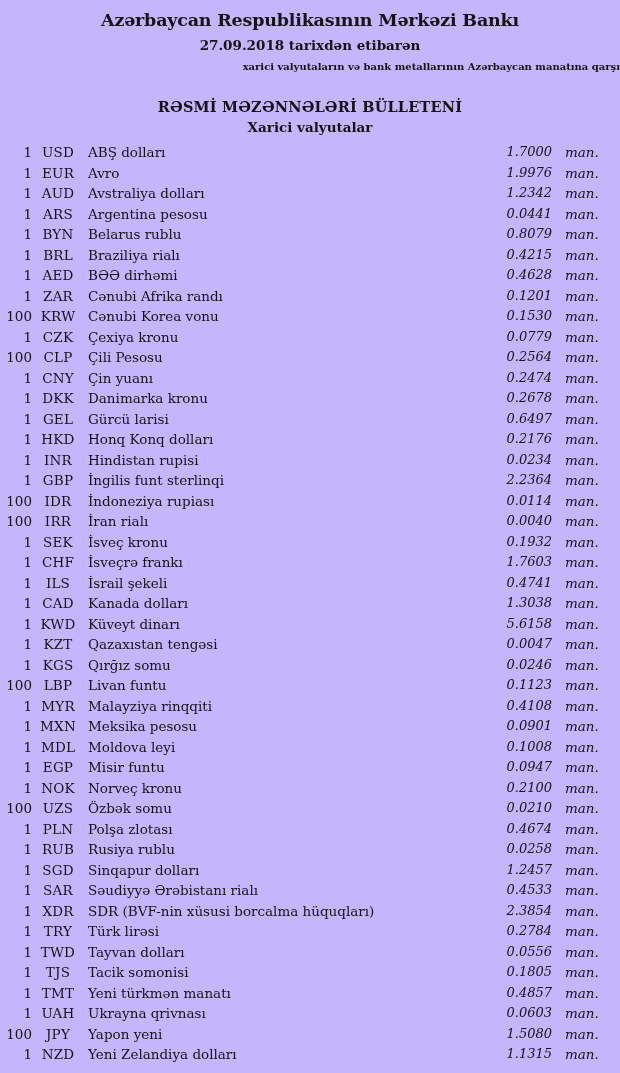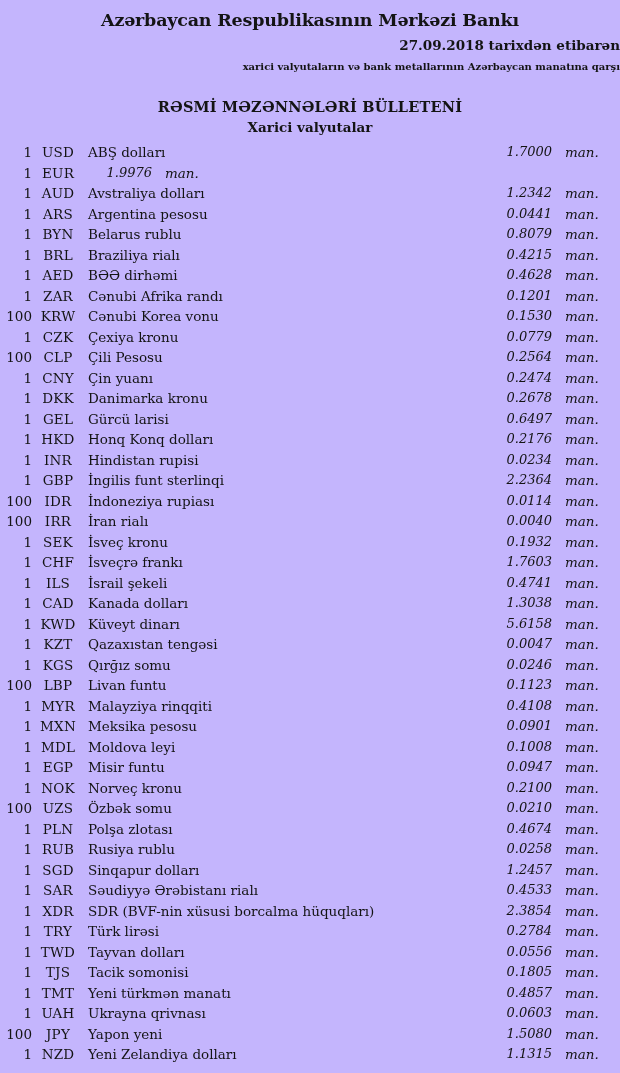--- a/index.html
+++ b/index.html
@@ -22,21 +22,20 @@
     font-size: 17.5px;
     font-weight: bold;
     line-height: 22px;
     letter-spacing: -0.2px;
   }
   .date-line {
     margin-top: 4px;
     font-size: 13.5px;
     font-weight: bold;
     line-height: 20px;
-    text-align: right;
   }
   .subject-line {
     margin-top: 1px;
     font-size: 10px;
     font-weight: bold;
     line-height: 21px;
     text-align: right;
   }
   .bulletin-title {
     margin-top: 19px;
@@ -83,20 +82,21 @@
       <div class="rate-row">
         <span class="col-qty">1</span>
         <span class="col-code">USD</span>
         <span class="col-name">ABŞ dolları</span>
         <span class="col-rate">1.7000</span>
         <span class="col-man">man.</span>
       </div>
       <div class="rate-row">
         <span class="col-qty">1</span>
         <span class="col-code">EUR</span>
+        <span class="col-name">Avro</span>
         <span class="col-rate">1.9976</span>
         <span class="col-man">man.</span>
       </div>
       <div class="rate-row">
         <span class="col-qty">1</span>
         <span class="col-code">AUD</span>
         <span class="col-name">Avstraliya dolları</span>
         <span class="col-rate">1.2342</span>
         <span class="col-man">man.</span>
       </div>

